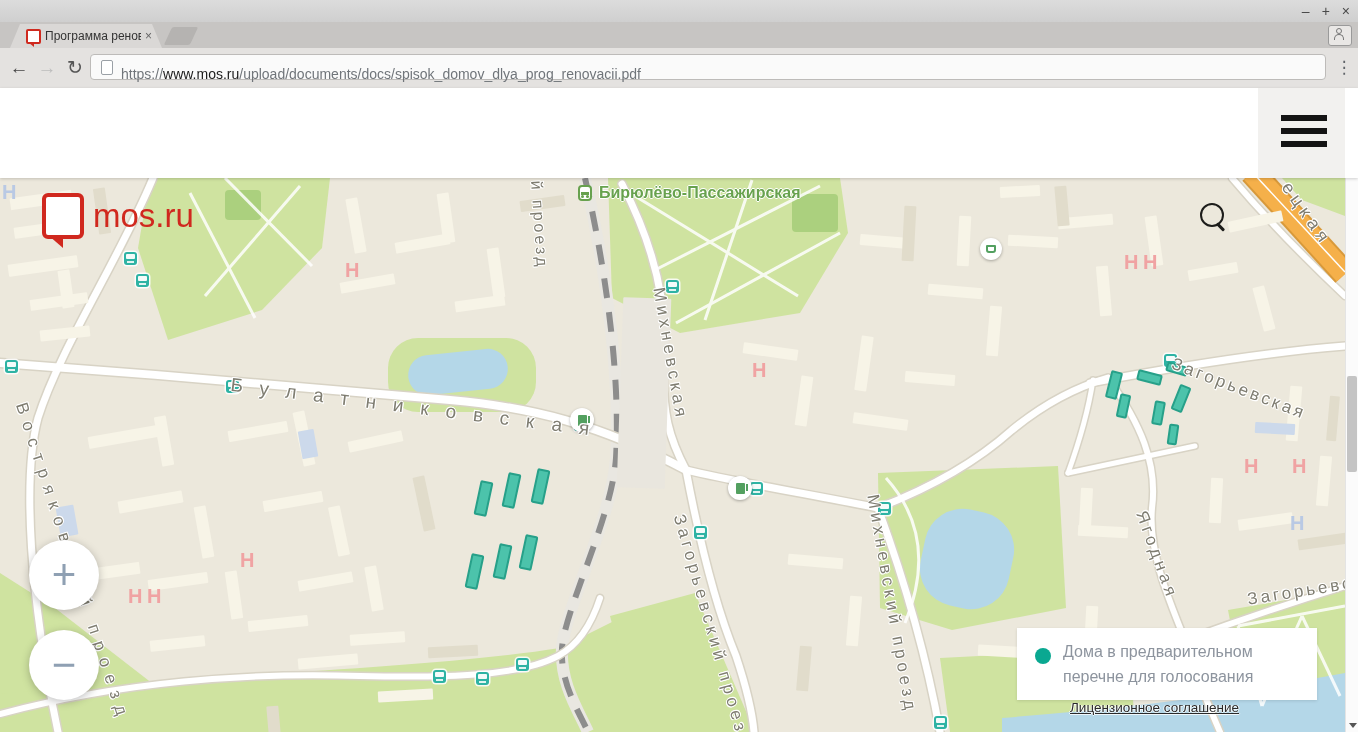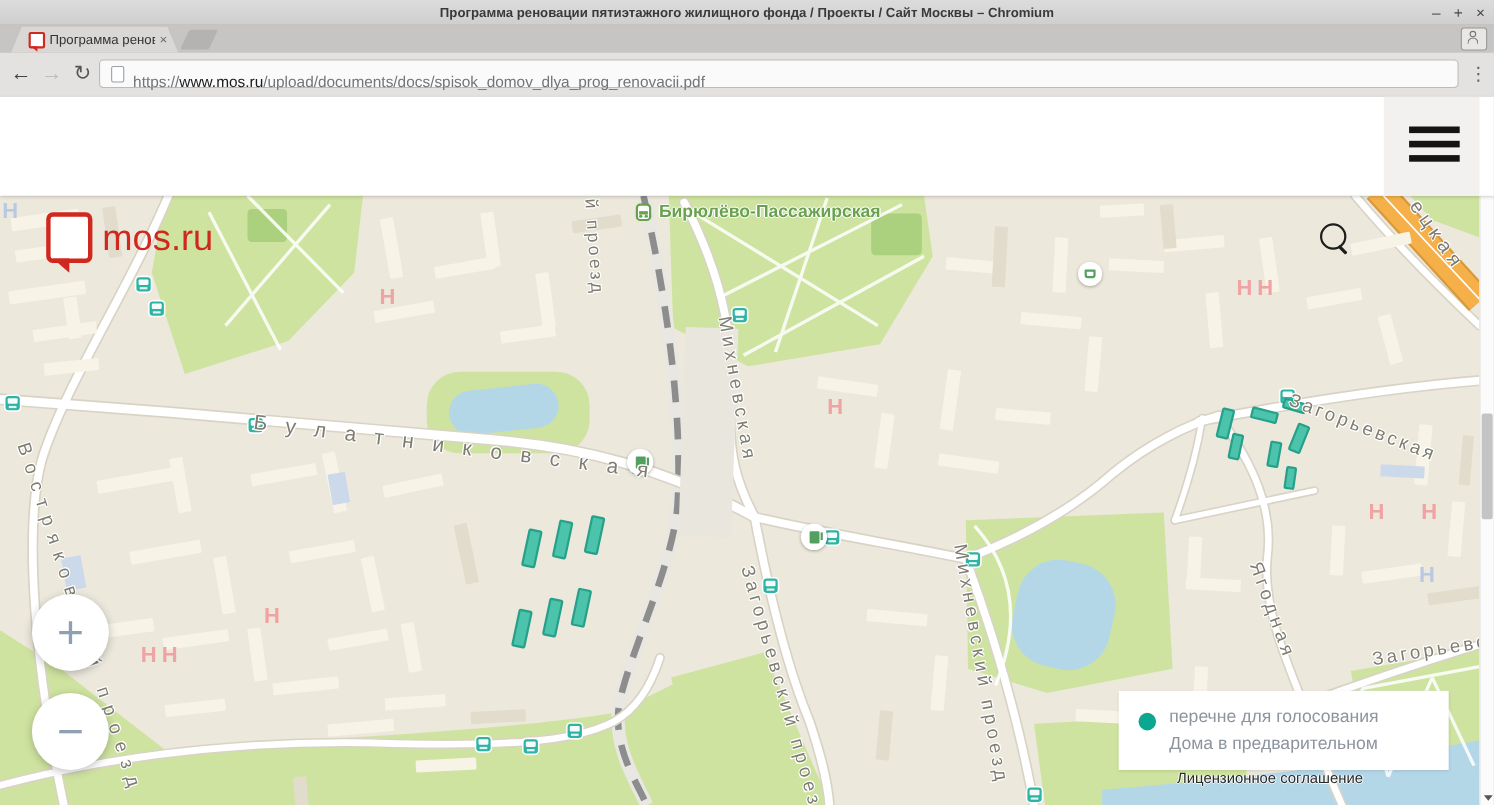--- a/index.html
+++ b/index.html
@@ -90,35 +90,34 @@
     box-shadow:5px 0 0 #67a14e;}
   .stext{margin-left:7px;font-size:16px;color:#68a24e;font-weight:700;
     text-shadow:1px 0 0 #fff,-1px 0 0 #fff,0 1px 0 #fff,0 -1px 0 #fff;}
   .zoombtn{position:absolute;width:70px;height:70px;border-radius:50%;background:#fff;
     box-shadow:0 2px 8px rgba(0,0,0,.25);display:flex;align-items:center;justify-content:center;
     font-size:42px;font-weight:300;color:#8fa0b3;line-height:1;}
   .legend{position:absolute;left:1017px;top:450px;width:300px;height:72px;background:#fff;
     box-shadow:0 1px 3px rgba(0,0,0,.12);}
   .legdot{position:absolute;left:18px;top:20px;width:16px;height:16px;border-radius:50%;background:#0aa891;}
   .legtext{position:absolute;left:46px;top:11px;font-size:16px;color:#8d949e;line-height:25px;}
-  .license{position:absolute;left:1070px;top:522px;font-size:13.5px;color:#2a2a2a;
+  .license{position:absolute;left:1070px;top:522px;font-size:13.5px;color:#2a2a2a;text-decoration:underline;
     text-shadow:1px 0 0 rgba(255,255,255,.8),-1px 0 0 rgba(255,255,255,.8),0 1px 0 rgba(255,255,255,.8);}
   
   .scrollbar{position:absolute;right:0;top:88px;width:13px;height:644px;background:#fbfbfb;border-left:1px solid #e4e4e4;box-sizing:border-box;}
   .sb-up{position:absolute;left:3px;top:5px;width:0;height:0;border-left:4px solid transparent;border-right:4px solid transparent;border-bottom:5px solid #858585;}
   .sb-down{position:absolute;left:3px;bottom:4px;width:0;height:0;border-left:4px solid transparent;border-right:4px solid transparent;border-top:5px solid #555;}
   .sb-thumb{position:absolute;left:1px;top:288px;width:10px;height:96px;background:#c4c4c4;border-radius:2px;}
 </style>
 </head>
 <body>
 
 <div class="win">
 
   <div class="titlebar">
-    <span class="ttext">Программа реновации пятиэтажного жилищного фонда / Проекты / Сайт Москвы – Chromium</span>
     <div class="winctl">
       <span>–</span>
       <span>+</span>
       <span>×</span>
     </div>
   </div>
 
   <div class="tabstrip">
     <div class="tab">
       <span class="minilogo"></span>
@@ -382,22 +381,22 @@
       <span class="train"></span>
       <span class="stext">Бирюлёво-Пассажирская</span>
     </div>
 
     <div class="zoombtn" style="left:29px;top:362px;">+</div>
     <div class="zoombtn" style="left:29px;top:452px;">−</div>
 
     <div class="legend">
       <span class="legdot" style="background: rgb(10, 168, 145);"></span>
       <div class="legtext">
+        <div>Дома в предварительном</div>
         <div>перечне для голосования</div>
-        <div>Дома в предварительном</div>
       </div>
     </div>
     <a class="license">Лицензионное соглашение</a>
   </div>
 
   <div class="scrollbar">
     <span class="sb-up"></span>
     <span class="sb-thumb"></span>
     <span class="sb-down"></span>
   </div>

